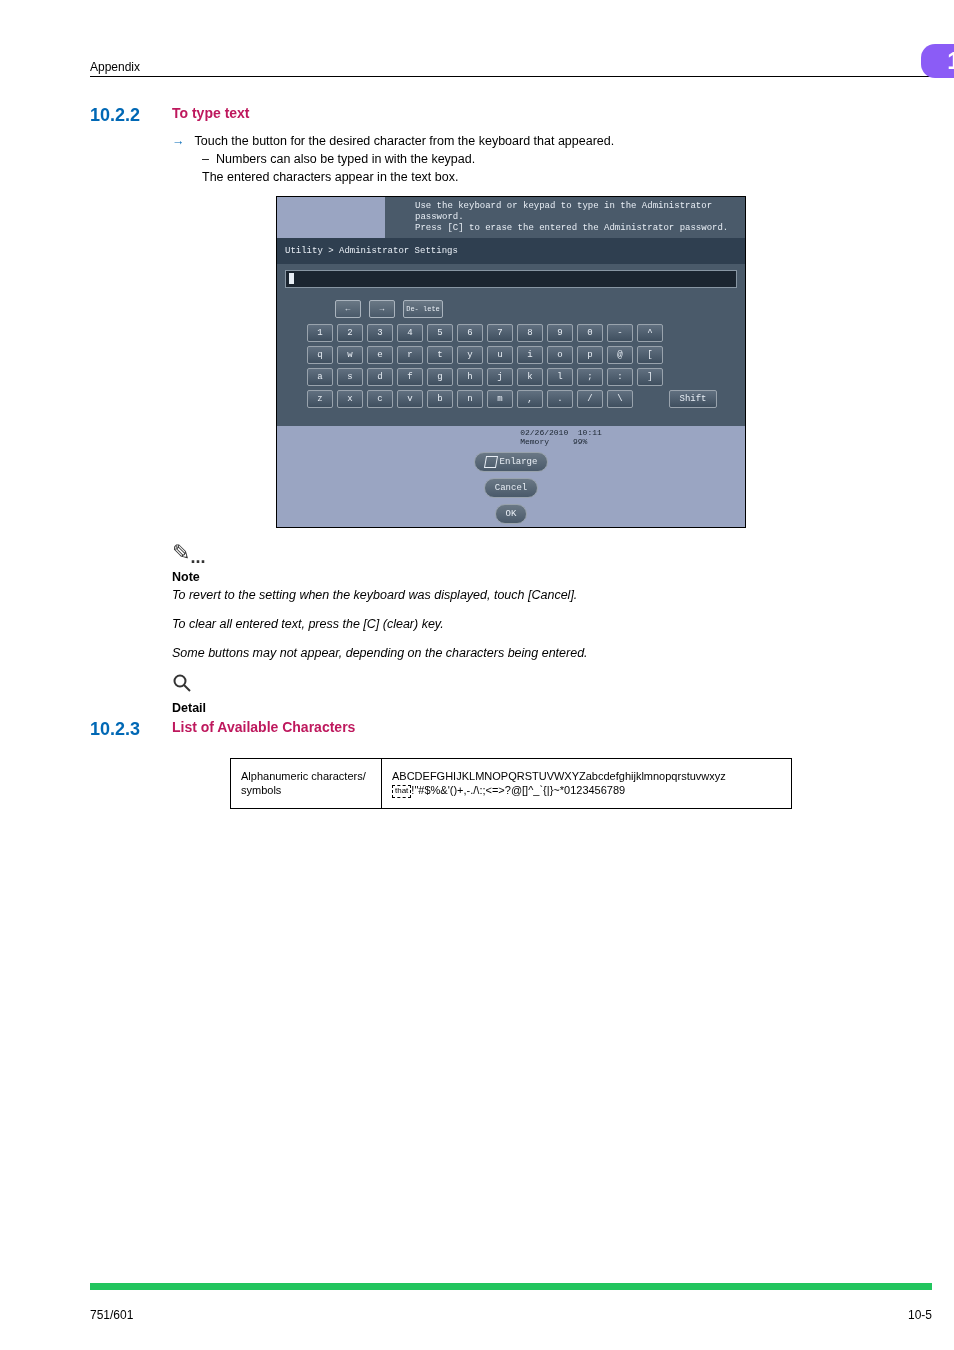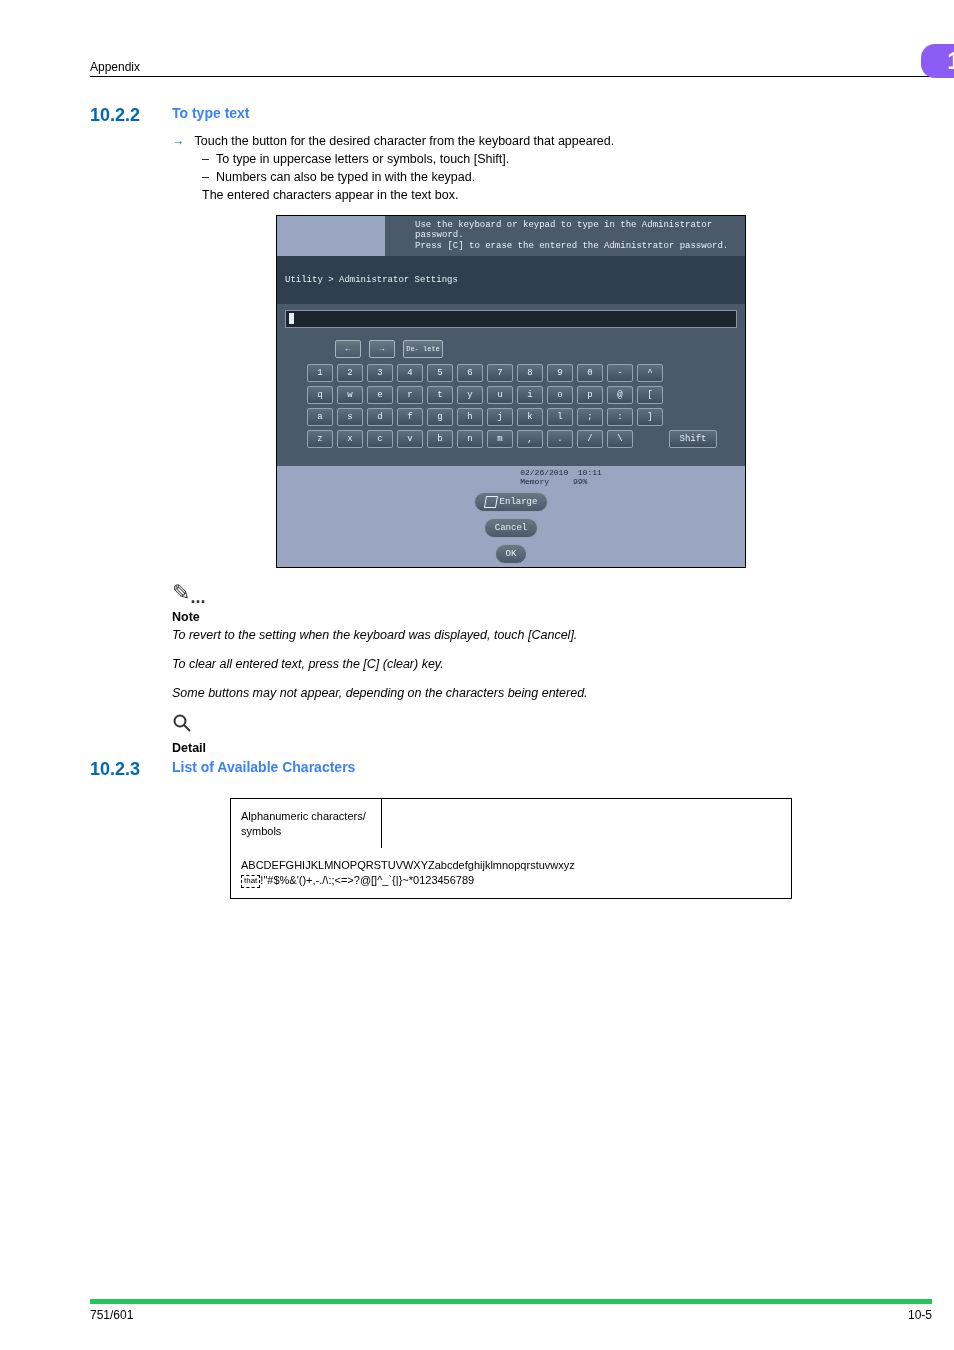--- a/index.html
+++ b/index.html
@@ -43,21 +43,21 @@
     gap: 24px;
     margin-top: 28px;
   }
   .sec-num {
     color: #0068b5;
     font-weight: bold;
     font-size: 18px;
     width: 58px;
   }
   .sec-title {
-    color: #3b82f6;
+    color: #be185d;
     font-weight: bold;
     font-size: 14px;
   }
   .body-block {
     margin-left: 82px;
     margin-top: 6px;
     line-height: 1.45;
   }
   .arrow-line {
     display: flex;
@@ -93,21 +93,21 @@
     width: 108px;
     background:#9aa5c2;
   }
   .panel-top .msg {
     flex:1;
     padding: 4px 6px;
     line-height: 1.2;
   }
   .panel-breadcrumb {
     background: #2f3f50;
-    padding: 19px 8px;
+    padding: 8px 8px;
     font-size: 9px;
   }
   .panel-input-row {
     background:#4a5a6a;
     padding:6px 8px 8px 8px;
   }
   .panel-input {
     background:#1b2530;
     border: 1px solid #8896a3;
     height: 16px;
@@ -221,21 +221,20 @@
     margin-top:2px;
   }
   .callout-body p { margin: 0 0 10px 0;}
   
   .char-table {
     width: 560px;
     margin: 18px auto 0 auto;
     border:1px solid #000;
     display:flex;
     font-size: 11px;
-    flex-direction: column;
   }
   .char-table .l {
     width: 130px;
     padding: 10px 10px;
     border-right:1px solid #000;
     line-height:1.35;
   }
   .char-table .r {
     flex:1;
     padding: 10px 10px;
@@ -248,25 +247,25 @@
     border:1px dashed #000;
     font-size:8px;
     padding:0 2px;
     vertical-align:1px;
   }
   
   .page-footer {
     position:absolute;
     bottom: 28px;
     left:56px; right:56px;
-    border-top:5px solid #22c55e;
+    border-top:7px solid #22c55e;
     display:flex;
     justify-content:space-between;
     font-size:12px;
-    padding-top:4px;
+    padding-top:18px;
   }
 </style>
 </head>
 <body>
 
 <div class="page">
 
   <div class="topbar">
     <span class="appendix">Appendix</span>
     <span class="chapter">10</span>
@@ -276,21 +275,20 @@
     <span class="sec-num">10.2.2</span>
     <span class="sec-title">To type text</span>
   </div>
 
   <div class="body-block">
     <div class="arrow-line">
       <span class="arrow">→</span>
       <span>Touch the button for the desired character from the keyboard that appeared.</span>
     </div>
     <div class="sub-list">
-      <div><span class="dash">–</span><span>To type in uppercase letters or symbols, touch [Shift].</span></div>
       <div><span class="dash">–</span><span>Numbers can also be typed in with the keypad.</span></div>
       <div>The entered characters appear in the text box.</div>
     </div>
   </div>
 
   <div class="panel">
     <div class="panel-top">
       <div class="left-gap"></div>
       <div class="msg">
         <div>Use the keyboard or keypad to type in the Administrator password.</div>

